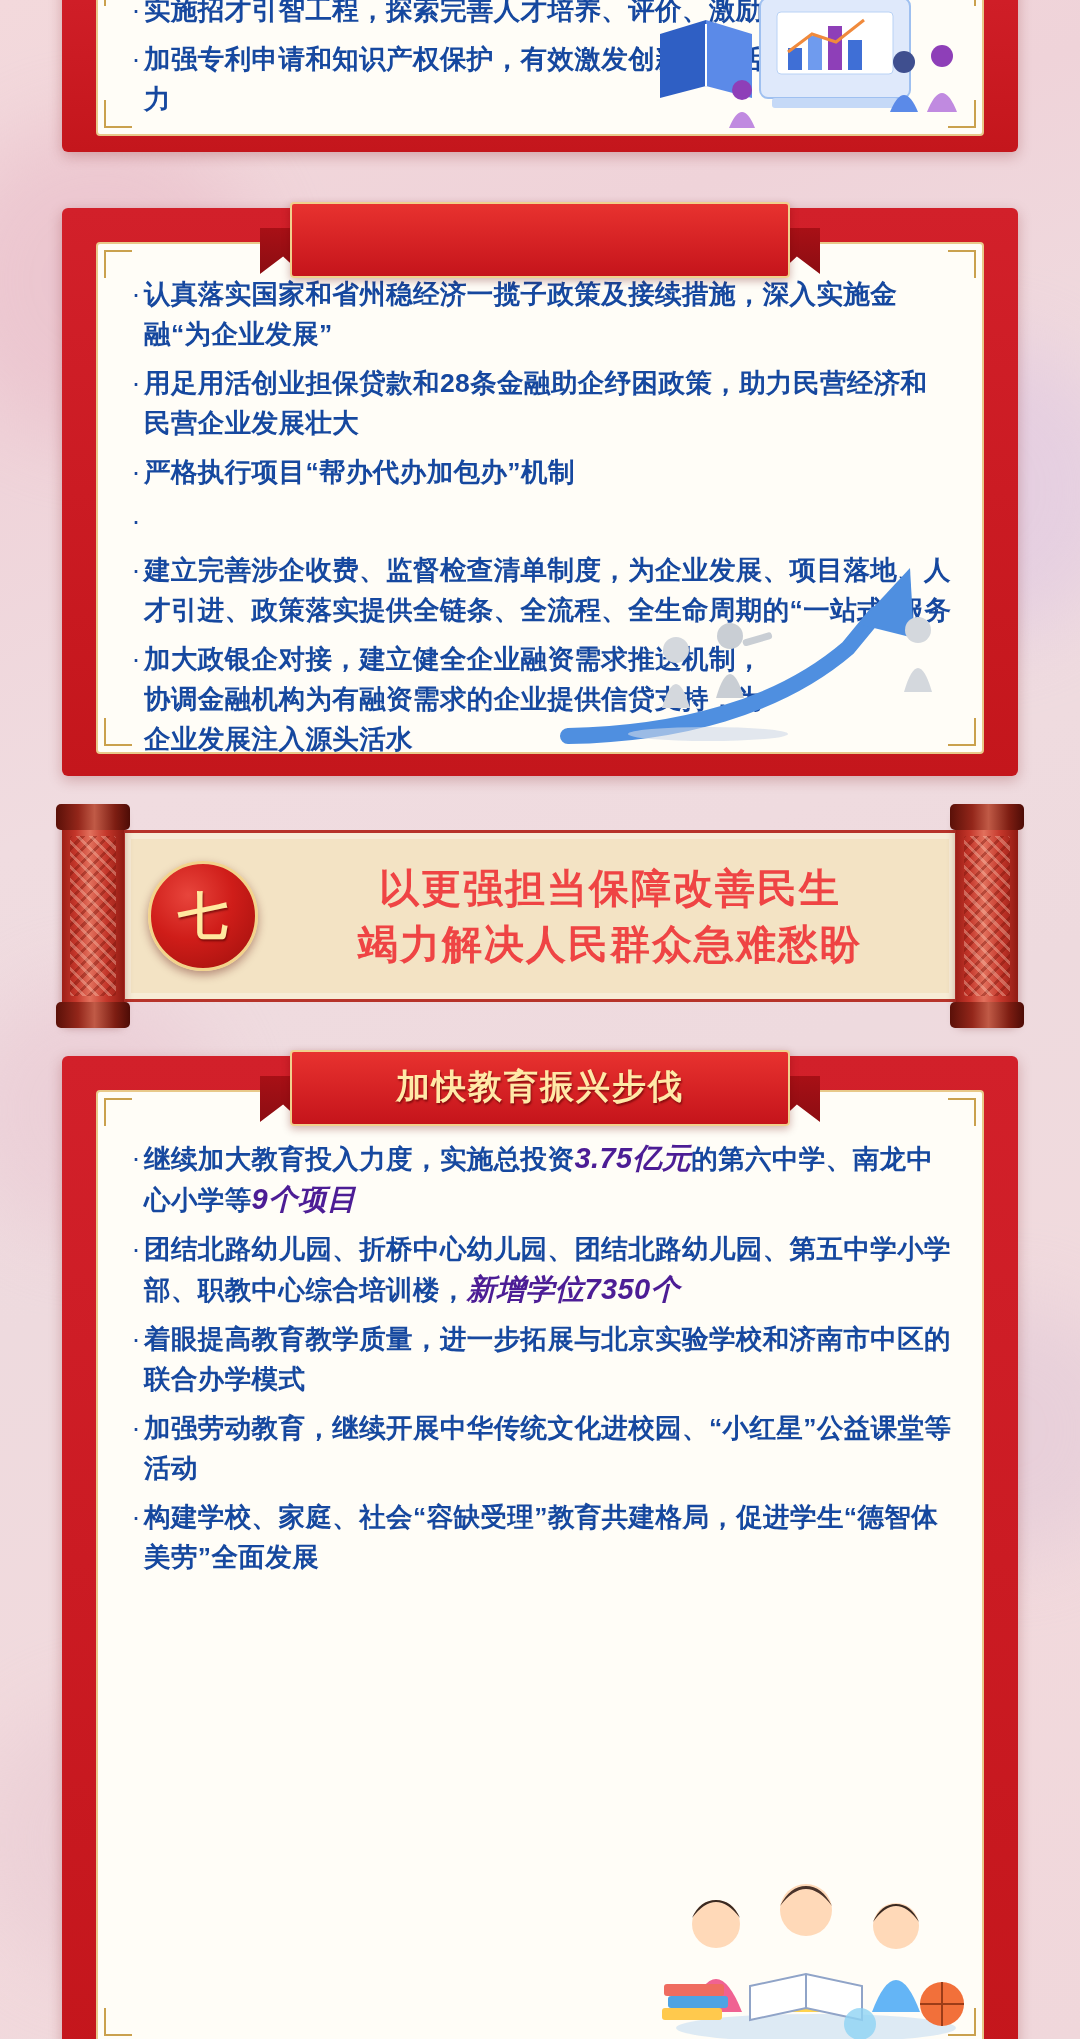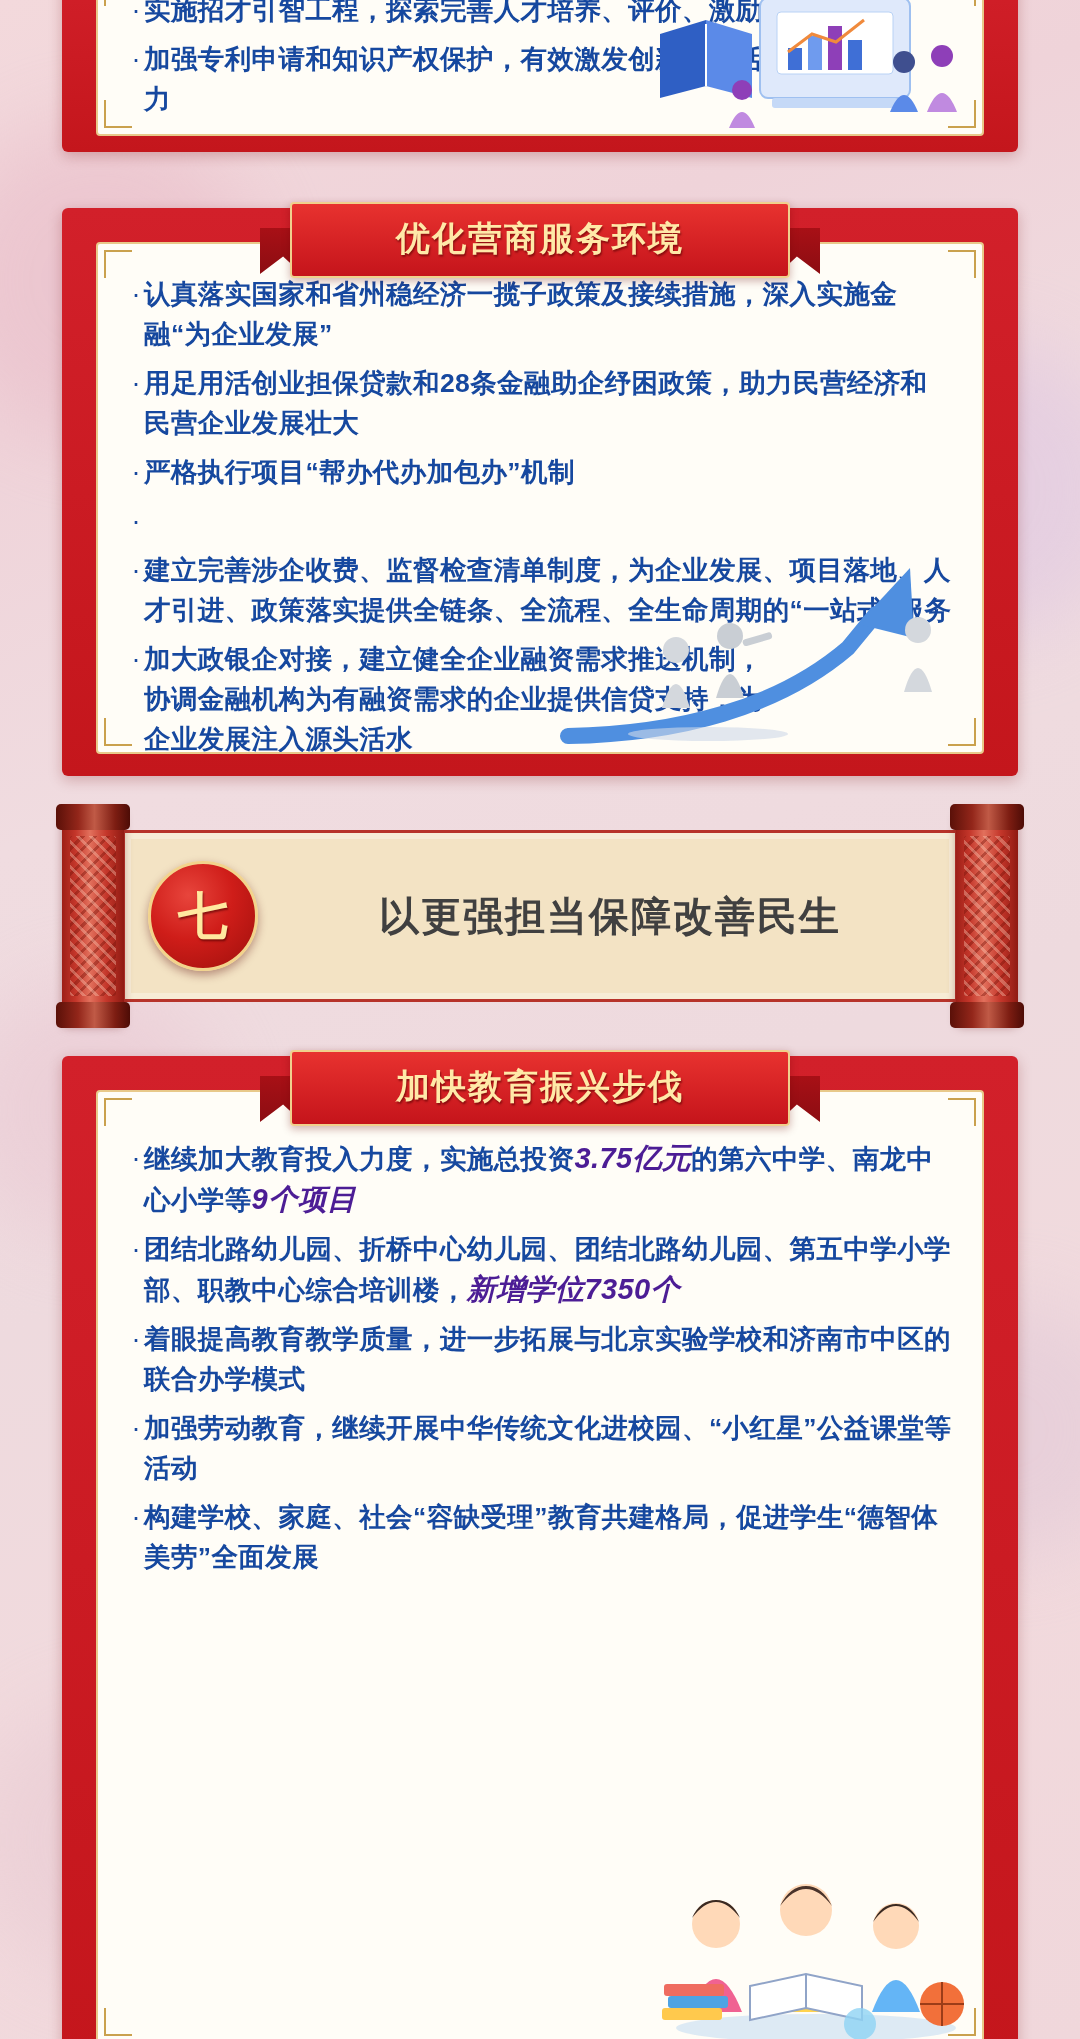--- a/index.html
+++ b/index.html
@@ -203,21 +203,21 @@
     font-weight: bold;
     text-shadow: 1px 2px 2px rgba(80, 0, 0, .6);
   }
   .scroll-title {
     position: absolute;
     left: 210px;
     right: 70px;
     top: 50%;
     transform: translateY(-50%);
     text-align: center;
-    color: #404040;
+    color: #ef4444;
     font-weight: bold;
     font-size: 40px;
     line-height: 56px;
     letter-spacing: 2px;
   }
 
   
   .illus {
     position: absolute;
     pointer-events: none;
@@ -278,21 +278,20 @@
         </svg>
       </div>
     </div>
   </div>
 
   <div class="panel" style="left:62px;top:208px;width:956px;height:568px;">
     <div class="banner">
       <div class="banner-tail left"></div>
       <div class="banner-tail right"></div>
       <div class="banner-body"></div>
-      <div class="banner-text">优化营商服务环境</div>
     </div>
 
     <div class="panel-inner">
       <div class="corner tl"></div>
       <div class="corner tr"></div>
       <div class="corner bl"></div>
       <div class="corner br"></div>
 
       <div class="bullets" style="top:30px;">
         <div class="bullet">
@@ -356,20 +355,21 @@
     <div class="scroll-roll right">
       <div class="roll-pattern"></div>
       <div class="roll-cap top"></div>
       <div class="roll-cap bottom"></div>
     </div>
     <div class="scroll-badge">
       <span>七</span>
     </div>
     <div class="scroll-title">
       <div>以更强担当保障改善民生</div>
+      <div>竭力解决人民群众急难愁盼</div>
     </div>
   </div>
 
   <div class="panel" style="left:62px;top:1056px;width:956px;height:1010px;">
     <div class="banner">
       <div class="banner-tail left"></div>
       <div class="banner-tail right"></div>
       <div class="banner-body"></div>
       <div class="banner-text">加快教育振兴步伐</div>
     </div>

